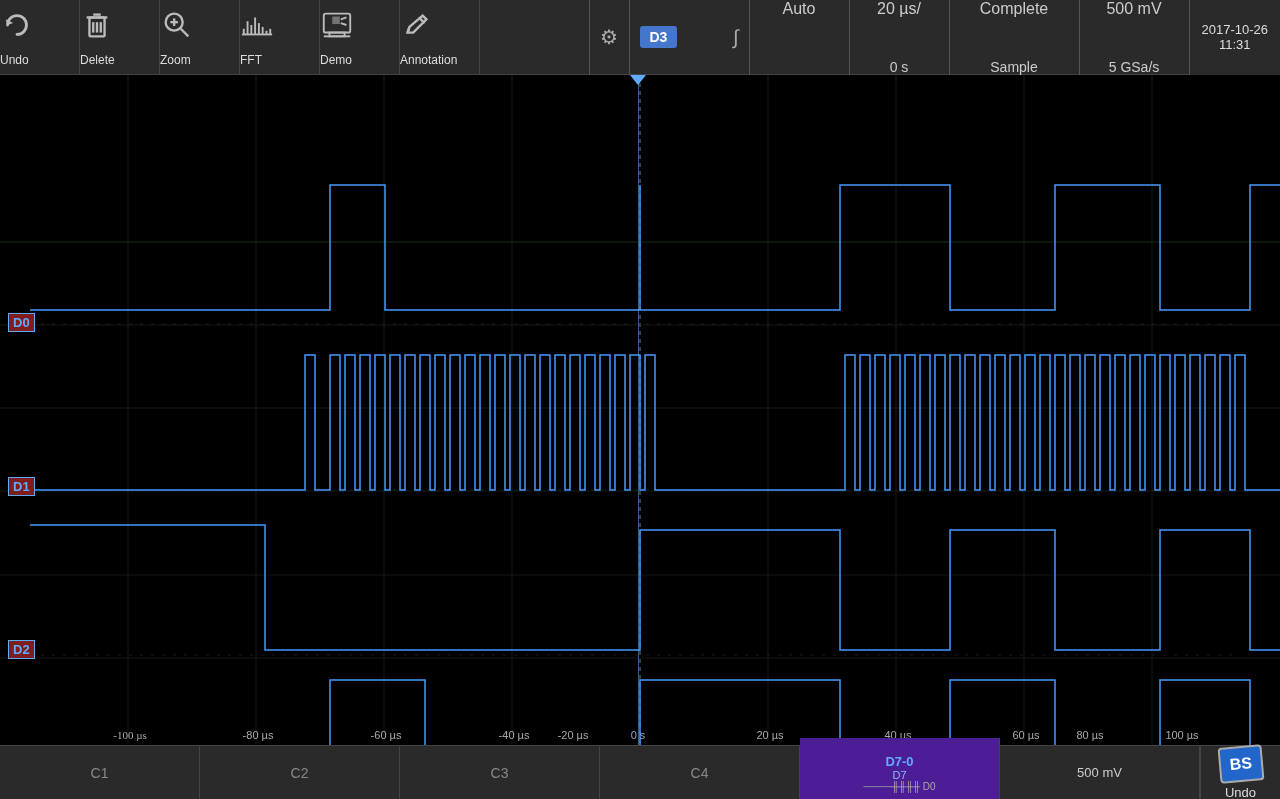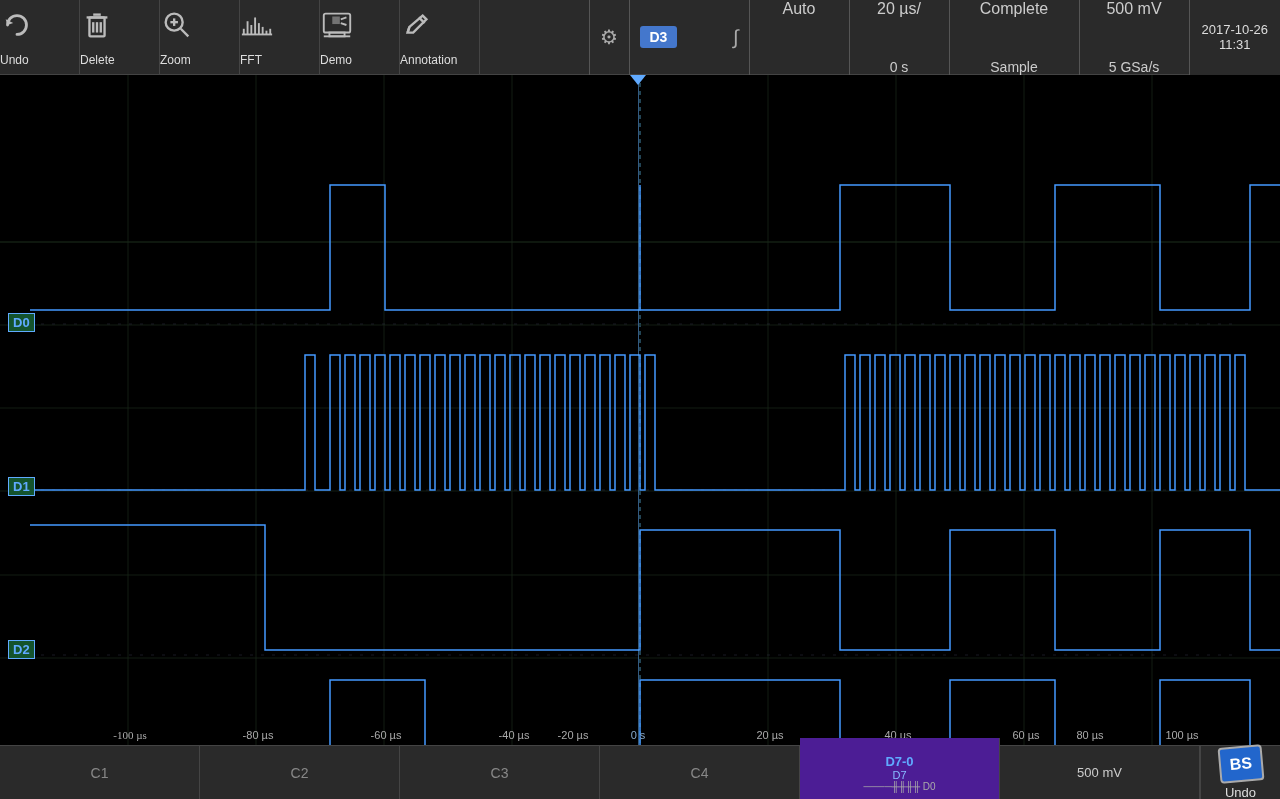--- a/index.html
+++ b/index.html
@@ -54,21 +54,21 @@
     }
 
     
     .grid-svg {
       position: absolute; top: 0; left: 0; width: 100%; height: 100%;
     }
 
     
     .ch-label {
       position: absolute; left: 0; font-size: 13px; font-weight: bold;
-      color: #60aaff; background: #14532d; padding: 1px 4px;
+      color: #60aaff; background: #7f1d1d; padding: 1px 4px;
       border: 1px solid #60aaff; z-index: 5;
     }
 
     
     .time-label {
       position: absolute; bottom: 4px; font-size: 11px; color: #aaa;
       transform: translateX(-50%);
     }
 
     

